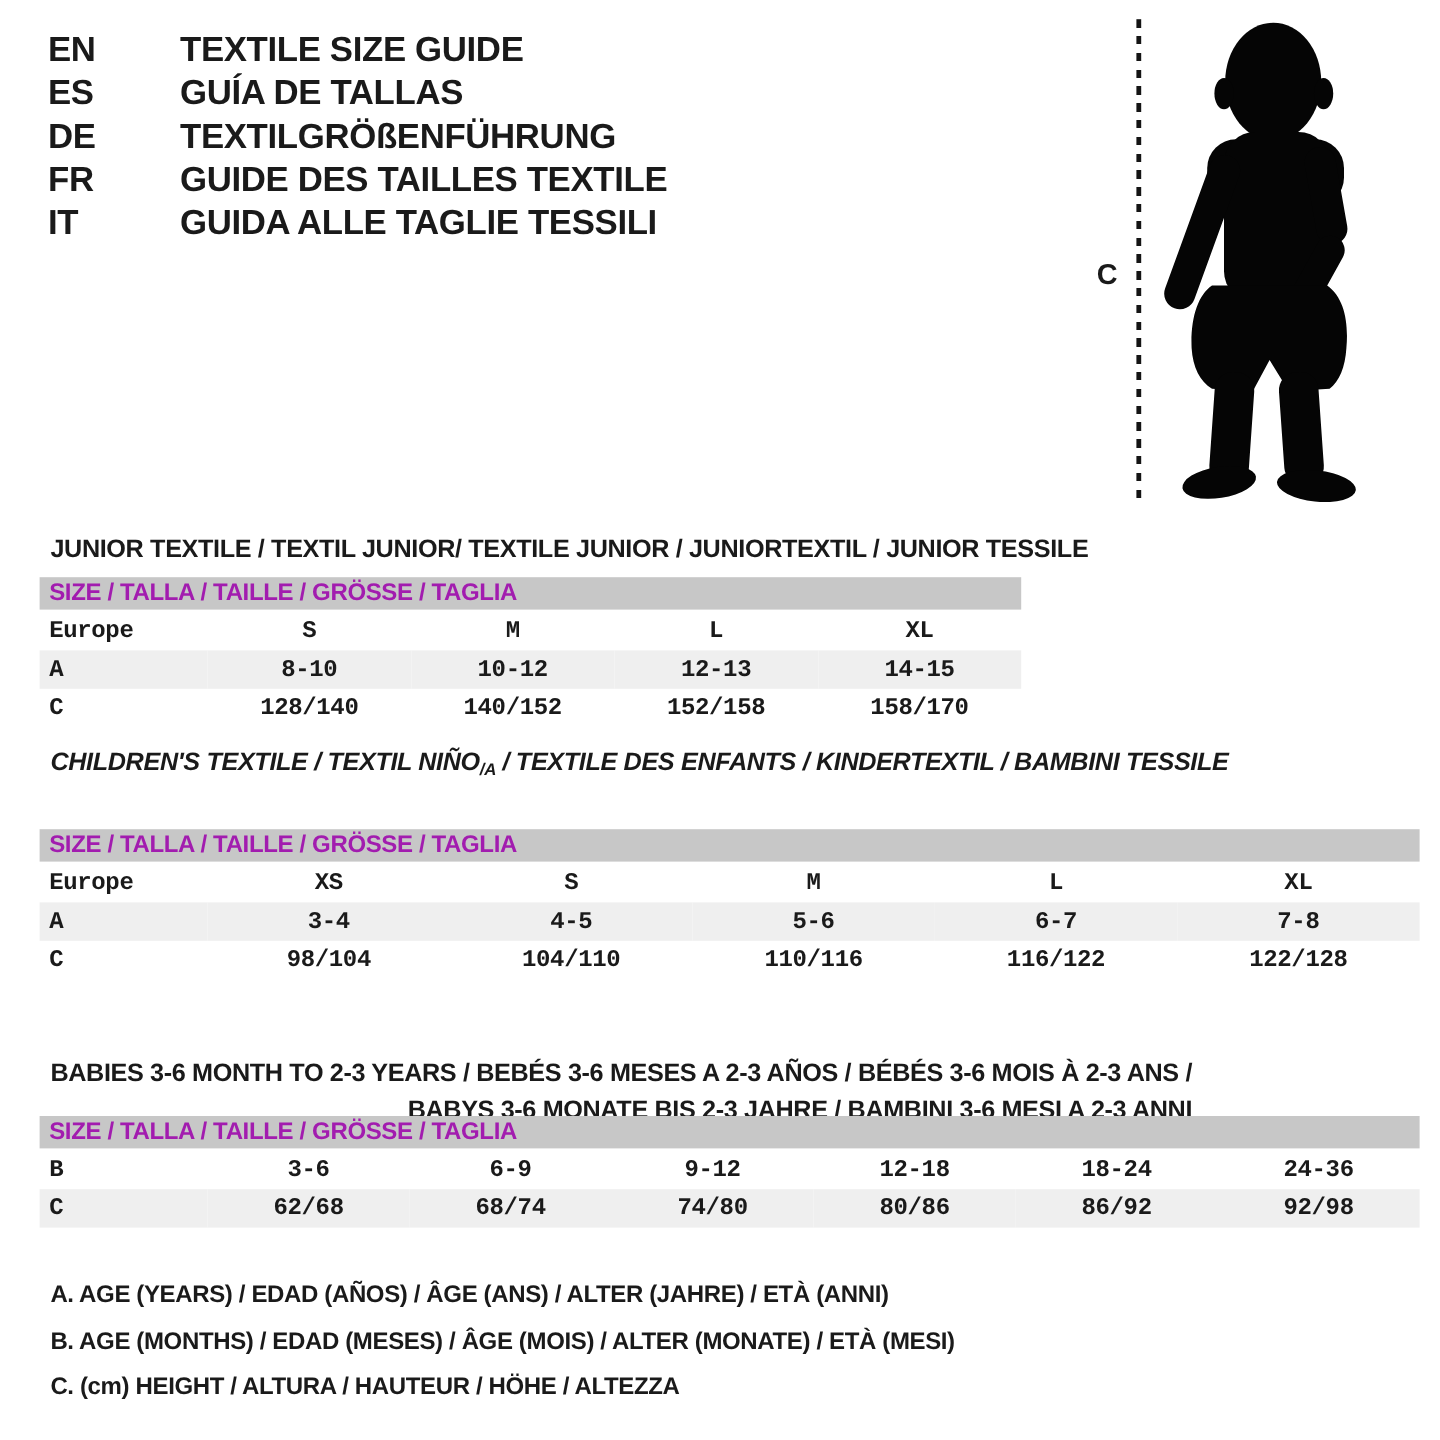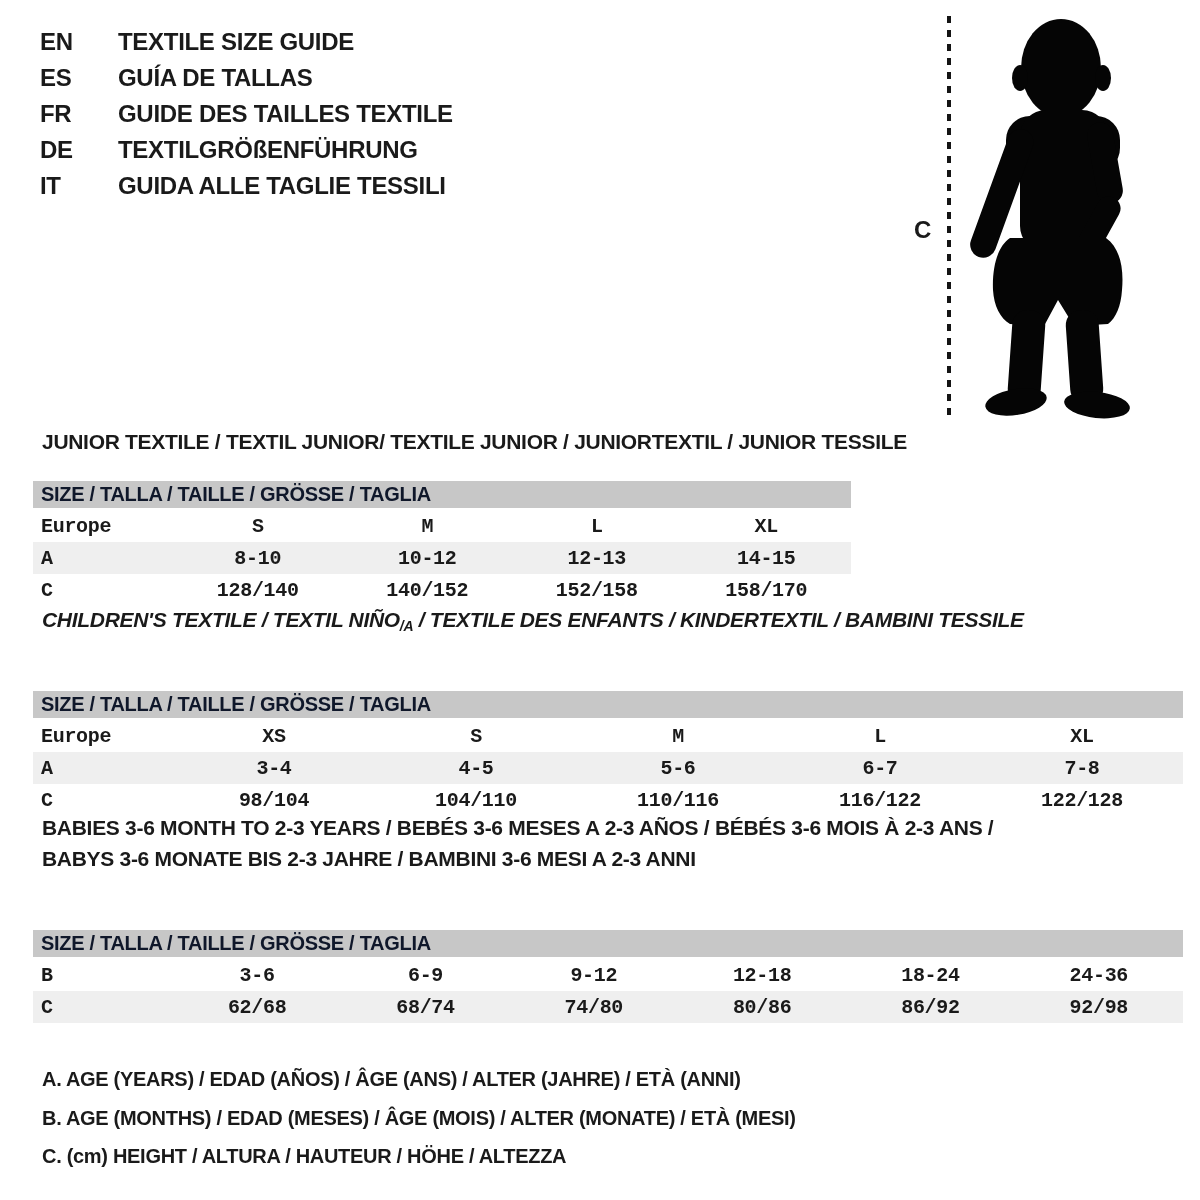--- a/index.html
+++ b/index.html
@@ -5,41 +5,41 @@
   * { margin:0; padding:0; box-sizing:border-box; }
   html,body { background:#ffffff; }
   .page {
     position:relative; width:1200px; height:1200px; background:#ffffff;
     font-family:"Liberation Sans","DejaVu Sans",sans-serif;
     font-weight:bold; color:#1a1a1a; overflow:hidden;
   }
 
   
   .lang-block { position:absolute; left:40px; top:24px; }
-  .lang-row { display:flex; line-height:36px; font-size:24px; letter-spacing:-0.3px; }
+  .lang-row { display:flex; line-height:36px; font-size:29px; letter-spacing:-0.3px;gap:32px; }
   .lang-code { width:78px; }
   .lang-title { white-space:nowrap;text-align:center; }
 
   
   .measure-label { position:absolute; left:914px; top:216px; font-size:24px; }
   .measure-line {
     position:absolute; left:947px; top:16px; width:4px; height:400px;
     background-image:repeating-linear-gradient(to bottom,#141414 0 7px,transparent 7px 14px);
   }
   .toddler { position:absolute; left:964px; top:12px; width:182px; height:408px; }
 
   
-  .sec-title { position:absolute; left:42px; font-size:21px; letter-spacing:-0.3px; white-space:nowrap; }
+  .sec-title { position:absolute; left:42px; font-size:21px; letter-spacing:-0.3px; white-space:nowrap;margin-top:16px; }
   .sec-title .subsmall { font-size:14px; vertical-align:-4px; }
   .sec-title.twolines { line-height:31px; }
 
   
   .size-table { position:absolute; left:33px; }
   .size-bar {
-    height:27px; line-height:27px; background:#c7c7c7; color:#0f172a;
+    height:27px; line-height:27px; background:#c7c7c7; color:#a21caf;
     font-size:20px; padding-left:8px; margin-bottom:2px; letter-spacing:-0.3px;
   }
   table { border-collapse:collapse; table-layout:fixed; width:100%; }
   col.c-label { width:140px; }
   td { height:32px; font-size:20px; text-align:center; vertical-align:middle; letter-spacing:-0.3px;font-family:Liberation Mono, monospace; }
   td.lbl { text-align:left; padding-left:8px; }
   tr.shade { background:#efefef; }
 
   
   .legend { position:absolute; left:42px; top:1060px; }
@@ -53,26 +53,26 @@
   <div class="lang-block">
     <div class="lang-row">
       <span class="lang-code">EN</span>
       <span class="lang-title">TEXTILE SIZE GUIDE</span>
     </div>
     <div class="lang-row">
       <span class="lang-code">ES</span>
       <span class="lang-title">GUÍA DE TALLAS</span>
     </div>
     <div class="lang-row">
+      <span class="lang-code">DE</span>
+      <span class="lang-title">TEXTILGRÖßENFÜHRUNG</span>
+    </div>
+    <div class="lang-row">
       <span class="lang-code">FR</span>
       <span class="lang-title">GUIDE DES TAILLES TEXTILE</span>
-    </div>
-    <div class="lang-row">
-      <span class="lang-code">DE</span>
-      <span class="lang-title">TEXTILGRÖßENFÜHRUNG</span>
     </div>
     <div class="lang-row">
       <span class="lang-code">IT</span>
       <span class="lang-title">GUIDA ALLE TAGLIE TESSILI</span>
     </div>
   </div>
 
   <div class="measure-label">C</div>
   <div class="measure-line"></div>
   <svg class="toddler" viewBox="0 0 182 408" xmlns="http://www.w3.org/2000/svg">
@@ -173,21 +173,21 @@
           <td>98/104</td>
           <td>104/110</td>
           <td>110/116</td>
           <td>116/122</td>
           <td>122/128</td>
         </tr>
       </tbody>
     </table>
   </div>
 
-  <div class="sec-title twolines" style="top:812px;">
+  <div class="sec-title twolines" style="top:863px;text-align:right;">
     <div>BABIES 3-6 MONTH TO 2-3 YEARS / BEBÉS 3-6 MESES A 2-3 AÑOS / BÉBÉS 3-6 MOIS À 2-3 ANS /</div>
     <div>BABYS 3-6 MONATE BIS 2-3 JAHRE / BAMBINI 3-6 MESI A 2-3 ANNI</div>
   </div>
   <div class="size-table" style="top:930px; width:1150px;">
     <div class="size-bar">SIZE / TALLA / TAILLE / GRÖSSE / TAGLIA</div>
     <table>
       <colgroup>
           <col class="c-label">
           <col>
           <col>

